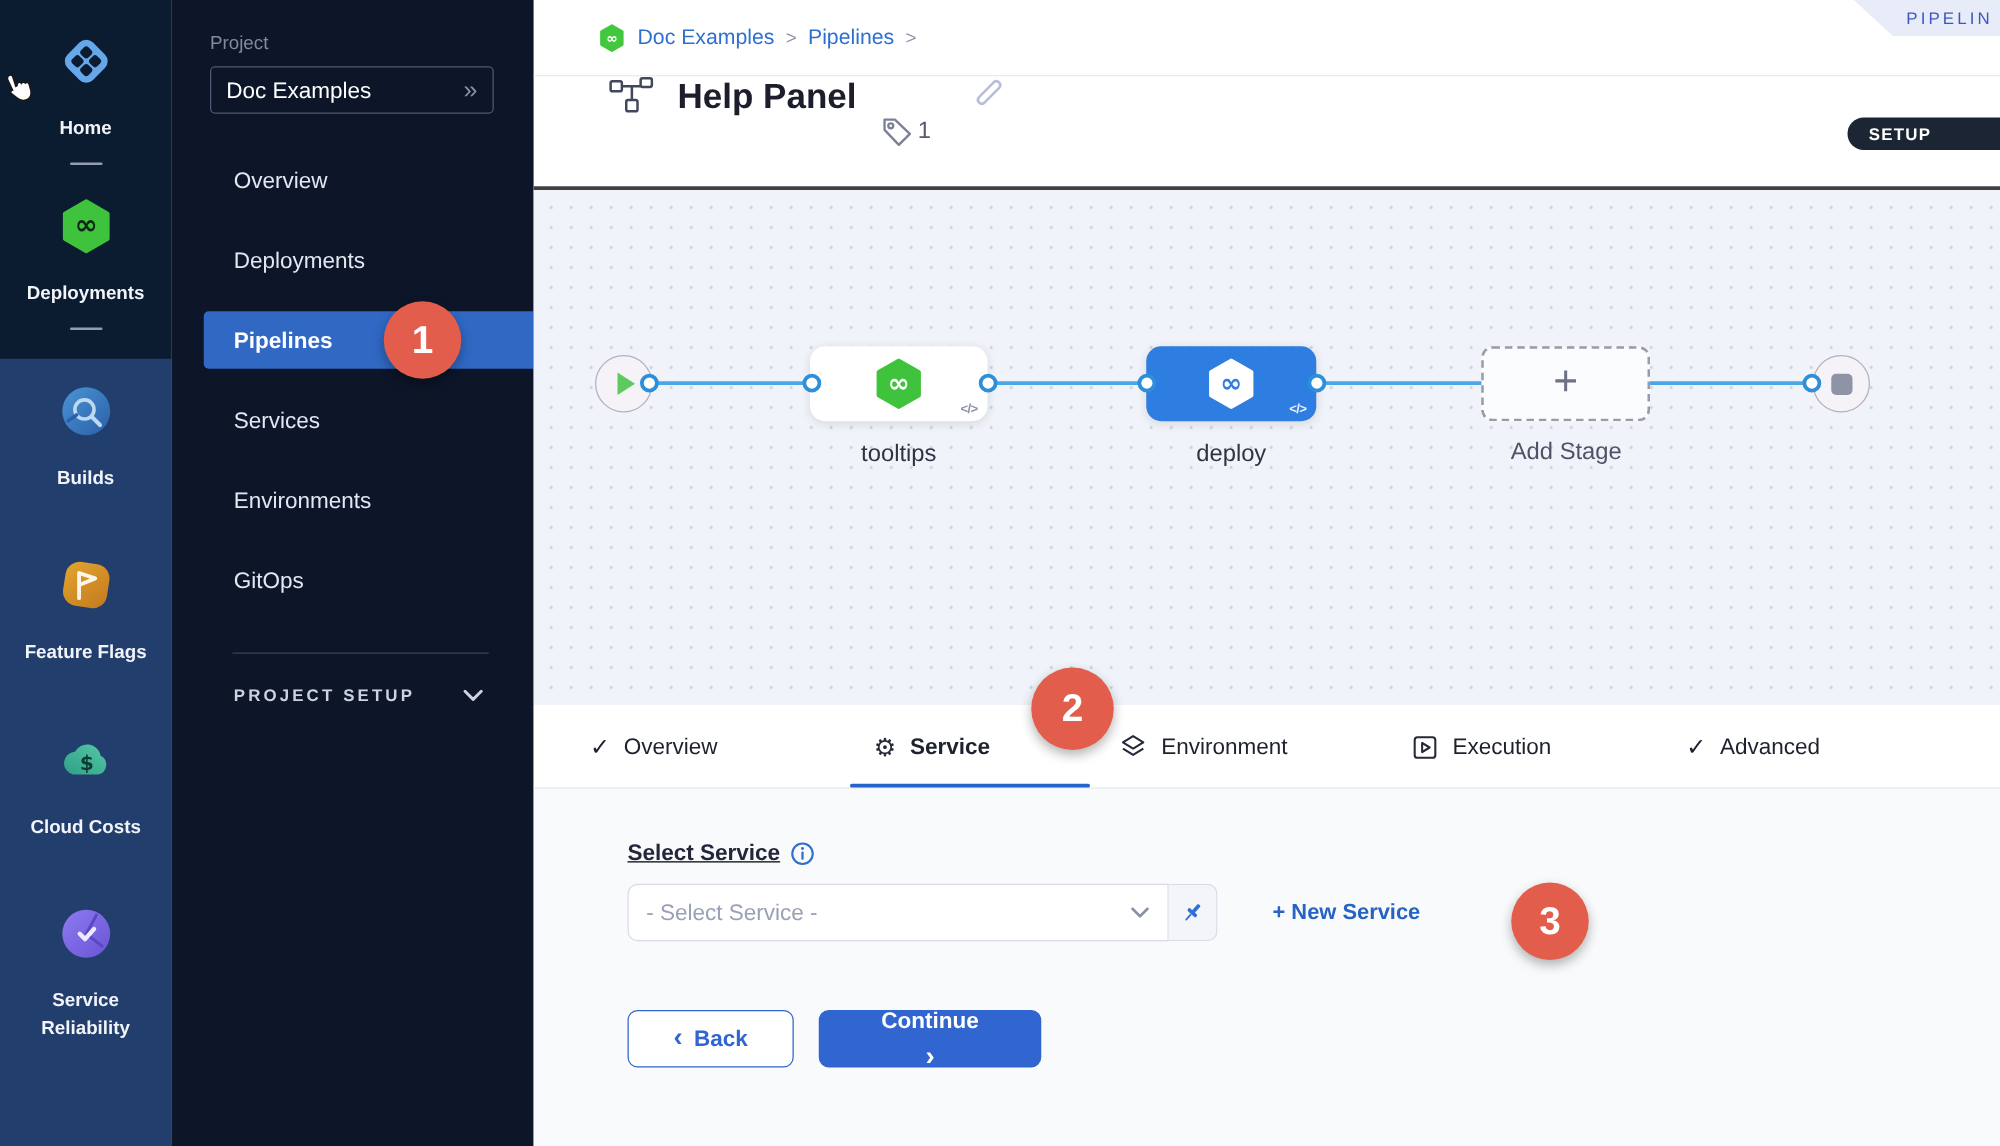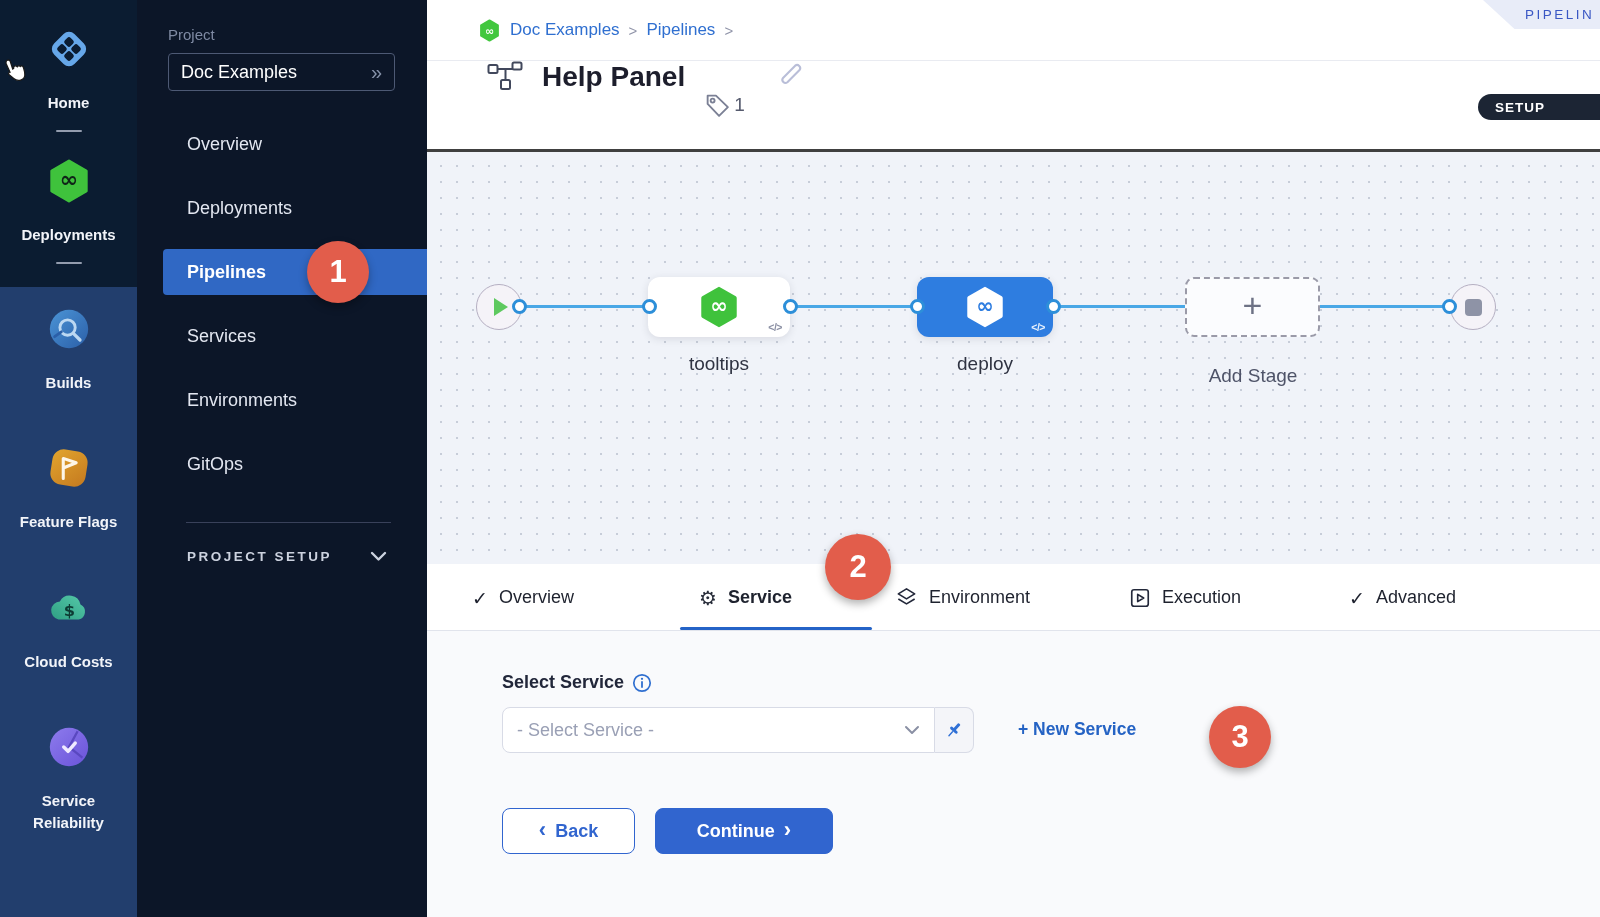--- a/index.html
+++ b/index.html
@@ -70,34 +70,34 @@
   .node-label.dim{color:#4e5368;}
   
   .tabrow{position:relative;height:67px;background:#fff;border-bottom:1px solid #e1e4ec;}
   .tab{position:absolute;top:0;height:67px;display:flex;align-items:center;gap:11px;cursor:pointer;}
   .tab-label{font-size:18px;color:#1e222e;}
   .tab .check{font-size:19px;font-weight:700;color:#1d212e;font-family:"DejaVu Sans",sans-serif;}
   .tab .gear{font-size:20px;color:#262b38;font-family:"DejaVu Sans",sans-serif;line-height:1;}
   .tab-underline{position:absolute;left:253px;bottom:0;width:192px;height:3px;background:#2463c7;border-radius:2px;}
   
   .formarea{position:relative;height:286px;background:#f9fafc;}
-  .field-label-row{position:absolute;left:75px;top:41px;display:flex;align-items:center;gap:8px;}
+  .field-label-row{position:absolute;left:75px;top:41px;display:flex;align-items:center;gap:8px;text-decoration:underline;}
   .field-label{font-size:18px;font-weight:700;color:#22273a;}
   .select-group{position:absolute;left:75px;top:76px;display:flex;height:46px;}
   .select-box{width:433px;height:46px;background:#fff;border:1px solid #d8dbe6;border-radius:8px 0 0 8px;
     display:flex;align-items:center;padding:0 14px;cursor:pointer;}
   .select-placeholder{flex:1;font-size:18px;color:#9aa0b5;}
   .pin-seg{width:39px;height:46px;background:#f4f5f9;border:1px solid #d8dbe6;border-left:none;border-radius:0 8px 8px 0;
     display:flex;align-items:center;justify-content:center;cursor:pointer;}
   .new-service{position:absolute;left:591px;top:88px;font-size:17.5px;font-weight:700;color:#2563c4;cursor:pointer;}
   .btn-row{position:absolute;left:75px;top:177px;display:flex;gap:20px;}
   .btn{height:46px;border-radius:8px;display:flex;align-items:center;justify-content:center;gap:9px;
     font-size:18px;font-weight:700;cursor:pointer;}
   .btn-back{width:133px;background:#fff;border:1.5px solid #3165cf;color:#3165cf;}
-  .btn-continue{width:178px;background:#3165cf;border:1.5px solid #3165cf;color:#fff;}
+  .btn-continue{width:178px;background:#3165cf;border:1.5px solid #3165cf;color:#fff;flex-direction:column;}
   .btn .chev{font-size:22px;line-height:1;margin-top:-2px;}
   
   .num-badge{position:absolute;border-radius:50%;background:#e25d4b;color:#fff;display:flex;align-items:center;justify-content:center;
     font-size:31px;font-weight:700;box-shadow:0 4px 9px rgba(0,0,0,.3);z-index:50;}
   .b1{left:307px;top:241px;width:62px;height:62px;}
   .b2{left:825px;top:534px;width:66px;height:66px;}
   .b3{left:1209px;top:706px;width:62px;height:62px;}
 </style>
 </head>
 <body>
@@ -289,21 +289,21 @@
 
       <div class="port" style="left:85px;"></div>
       <div class="port" style="left:215px;"></div>
       <div class="port" style="left:356px;"></div>
       <div class="port" style="left:483px;"></div>
       <div class="port" style="left:619px;"></div>
       <div class="port" style="left:1015px;"></div>
 
       <div class="node-label" style="left:207px;top:201px;">tooltips</div>
       <div class="node-label" style="left:473px;top:201px;">deploy</div>
-      <div class="node-label dim" style="left:741px;top:213px;">Add Stage</div>
+      <div class="node-label dim" style="left:741px;top:199px;">Add Stage</div>
     </div>
 
     <div class="tabrow">
       <div class="tab" style="left:45px;">
         <span class="check">✓</span>
         <span class="tab-label">Overview</span>
       </div>
       <div class="tab" style="left:272px;">
         <span class="gear">⚙</span>
         <span class="tab-label" style="font-weight:700;">Service</span>

